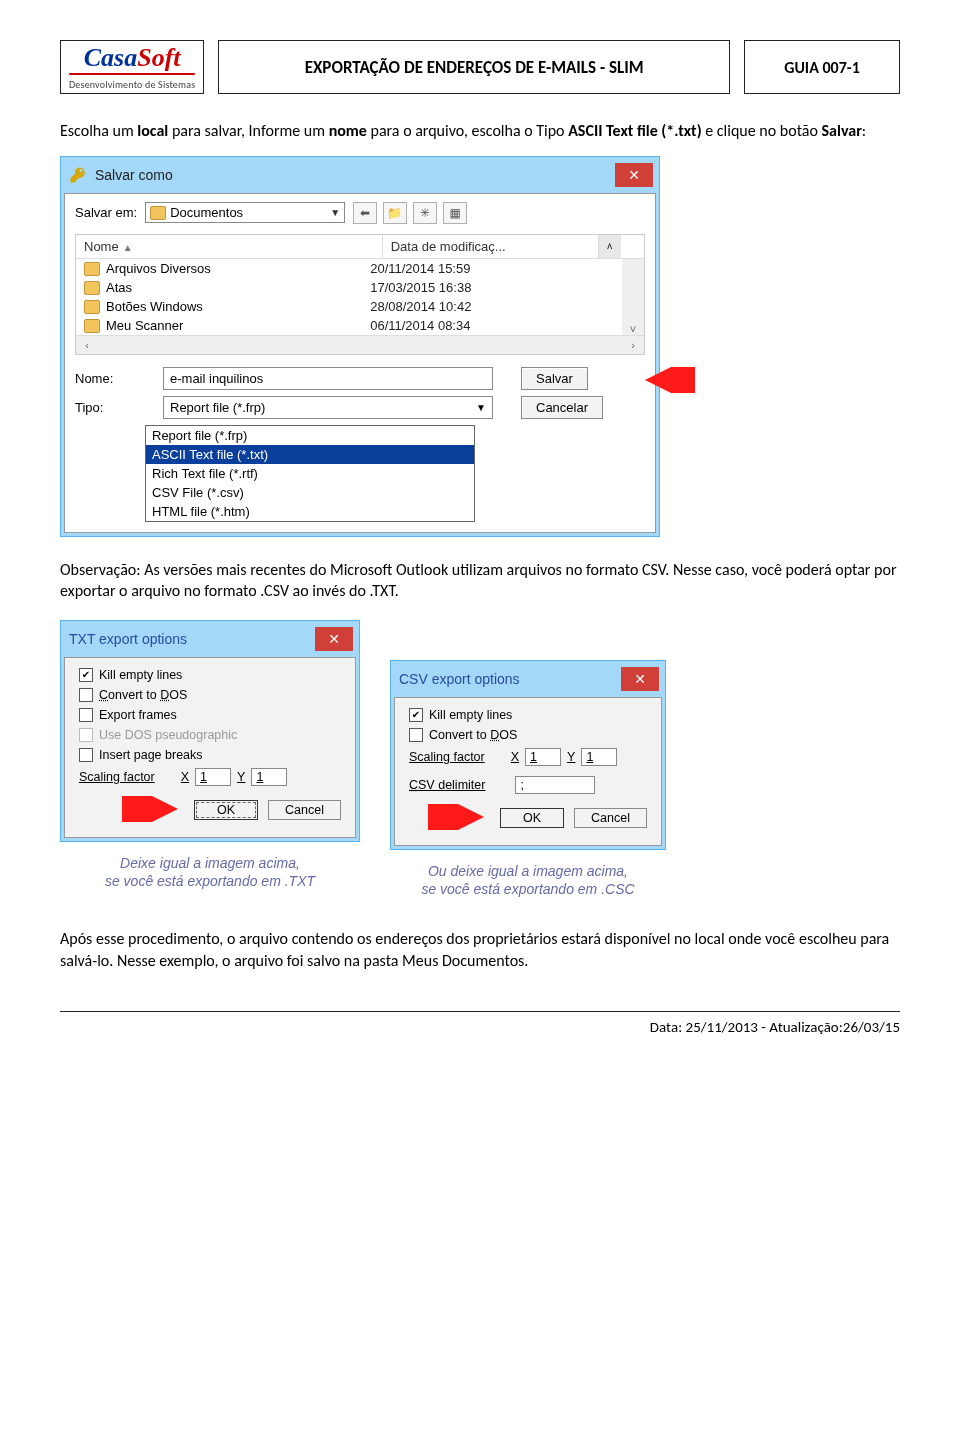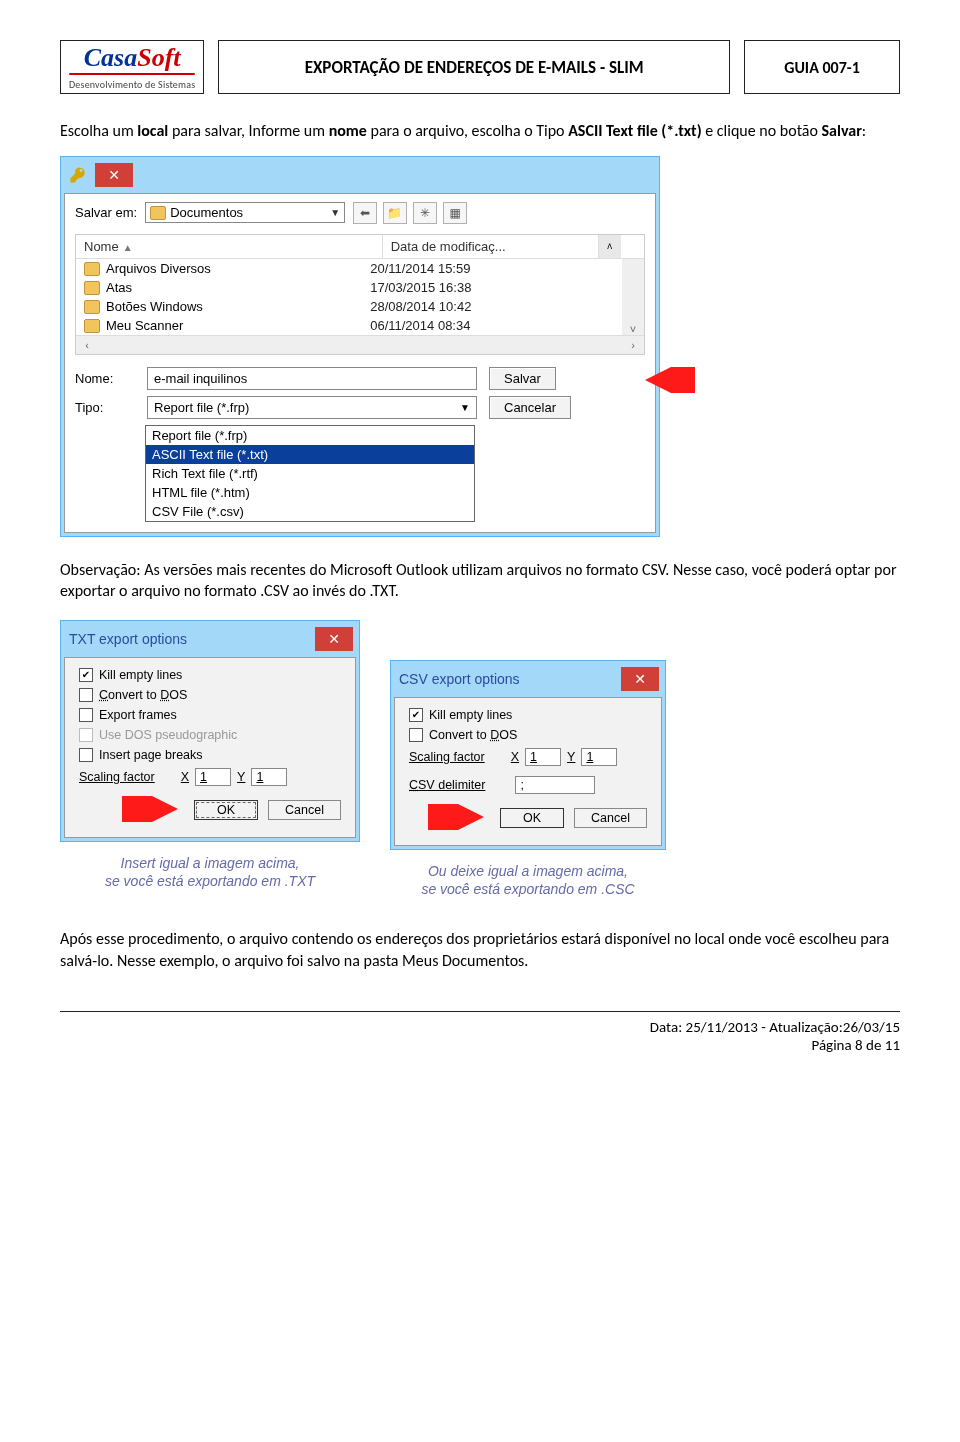--- a/index.html
+++ b/index.html
@@ -40,21 +40,21 @@
   .filelist-rows { flex:1; }
   .frow { display:flex; padding:2px 8px; font-size:13px; }
   .frow .ficon { width:16px; height:14px; background:#f2c55c; border:1px solid #c4953b; border-radius:2px; margin-right:6px; margin-top:1px;}
   .frow .fname { width:54%; display:flex; align-items:center; }
   .frow .fdate { width:46%; color:#222; }
   .filelist-scroll { width:22px; background:#efefef; display:flex; align-items:flex-end; justify-content:center; font-size:11px; color:#666; }
   .filelist-hscroll { display:flex; background:#efefef; border-top:1px solid #ddd; }
   .hleft,.hright { width:22px; height:18px; display:flex; align-items:center; justify-content:center; font-size:11px; color:#666; }
   .htrack { flex:1; }
   .saveas-bottom { padding:6px 10px 10px 10px; }
-  .formrow { display:flex; align-items:center; gap:12px; margin-bottom:6px; position:relative;}
+  .formrow { display:flex; align-items:center; gap:28px; margin-bottom:6px; position:relative;}
   .formrow .lab { width:60px; }
   .txt-input { flex:1; border:1px solid #888; background:#fff; padding:3px 6px; font-size:13px; max-width:330px;}
   .winbtn { border:1px solid #888; background:#f3f3f3; padding:3px 14px; font-size:13px; box-shadow:inset 1px 1px #fff; }
   .red-arrow { position:absolute; right:-50px; top:0; }
   .red-arrow svg { display:block; }
   .type-dd { border:1px solid #888; background:#fff; padding:3px 6px; font-size:13px; width:330px; display:flex; align-items:center;}
   .type-dd .ddarr { margin-left:auto; font-size:10px; }
   .type-list { border:1px solid #666; margin-left:70px; width:330px; background:#fff; font-size:13px; }
   .type-list .topt { padding:2px 6px; }
   .type-list .topt.sel { background:#0a3f9c; color:#fff; }
@@ -99,20 +99,21 @@
     <span>Escolha um </span><span class="b">local</span><span> para salvar, Informe um </span><span class="b">nome</span><span> para o arquivo, escolha o Tipo </span><span class="b">ASCII Text file (*.txt)</span><span> e clique no botão </span><span class="b">Salvar</span><span>:</span>
   </p>
 
   <div class="win-dialog">
     <div class="win-titlebar">
       <span class="win-icon">
         <svg viewBox="0 0 24 24" width="18" height="18">
             <path fill="#d6a700" d="M14 2a6 6 0 0 0-5.7 7.9L2 16.2V22h5.8l1.3-1.3v-2h2v-2h2l.8-.8A6 6 0 1 0 14 2zm2 6a2 2 0 1 1 0-4 2 2 0 0 1 0 4z"></path>
           </svg>
       </span>
+      <span class="win-title">Salvar como</span>
       <span class="win-close">✕</span>
     </div>
     <div class="win-inner">
       <div class="saveas-row1">
         <span class="lbl">Salvar em:</span>
         <div class="folder-dd">
           <span class="foldicon"></span>
           <span>Documentos</span>
           <span class="ddarr">▼</span>
         </div>
@@ -184,22 +185,22 @@
           <div class="type-dd">
             <span>Report file (*.frp)</span>
             <span class="ddarr">▼</span>
           </div>
           <button class="winbtn">Cancelar</button>
         </div>
         <div class="type-list" id="typelist">
             <div class="topt">Report file (*.frp)</div>
             <div class="topt sel">ASCII Text file (*.txt)</div>
             <div class="topt">Rich Text file (*.rtf)</div>
+            <div class="topt">CSV File (*.csv)</div>
             <div class="topt">HTML file (*.htm)</div>
-            <div class="topt">CSV File (*.csv)</div>
           </div>
       </div>
     </div>
   </div>
 
   <p class="obs">
     <span class="b">Observação:</span><span> As versões mais recentes do Microsoft Outlook utilizam arquivos no formato CSV. Nesse caso, você poderá optar por exportar o arquivo no formato .CSV ao invés do .TXT.</span>
   </p>
 
 
@@ -244,21 +245,21 @@
               <svg width="56" height="26">
                   <polygon points="0,0 0,26 30,26 56,13 30,0" fill="#ff1a1a"></polygon>
                 </svg>
             </span>
             <button class="okbtn">OK</button>
             <button class="cancelbtn">Cancel</button>
           </div>
         </div>
       </div>
       <div class="caption">
-        <div>Insert igual a imagem acima,</div>
+        <div>Deixe igual a imagem acima,</div>
         <div>se você está exportando em .TXT</div>
       </div>
     </div>
 
     <div class="small-col" style="margin-top:40px;">
       <div class="export-dialog" style="width:276px;">
         <div class="win-titlebar">
           <span class="win-title" style="color:#2b4ba0;">CSV export options</span>
           <span class="win-close">✕</span>
         </div>
@@ -297,15 +298,14 @@
         <div>Ou deixe igual a imagem acima,</div>
         <div>se você está exportando em .CSC</div>
       </div>
     </div>
   </div>
 
   <p class="afterproc">Após esse procedimento, o arquivo contendo os endereços dos proprietários estará disponível no local onde você escolheu para salvá-lo. Nesse exemplo, o arquivo foi salvo na pasta Meus Documentos.</p>
 
   <div class="footer">
     <div>Data: 25/11/2013 - Atualização:26/03/15</div>
-    <div>Página 8 de 11</div>
   </div>
 </div>
 
 </body></html>

